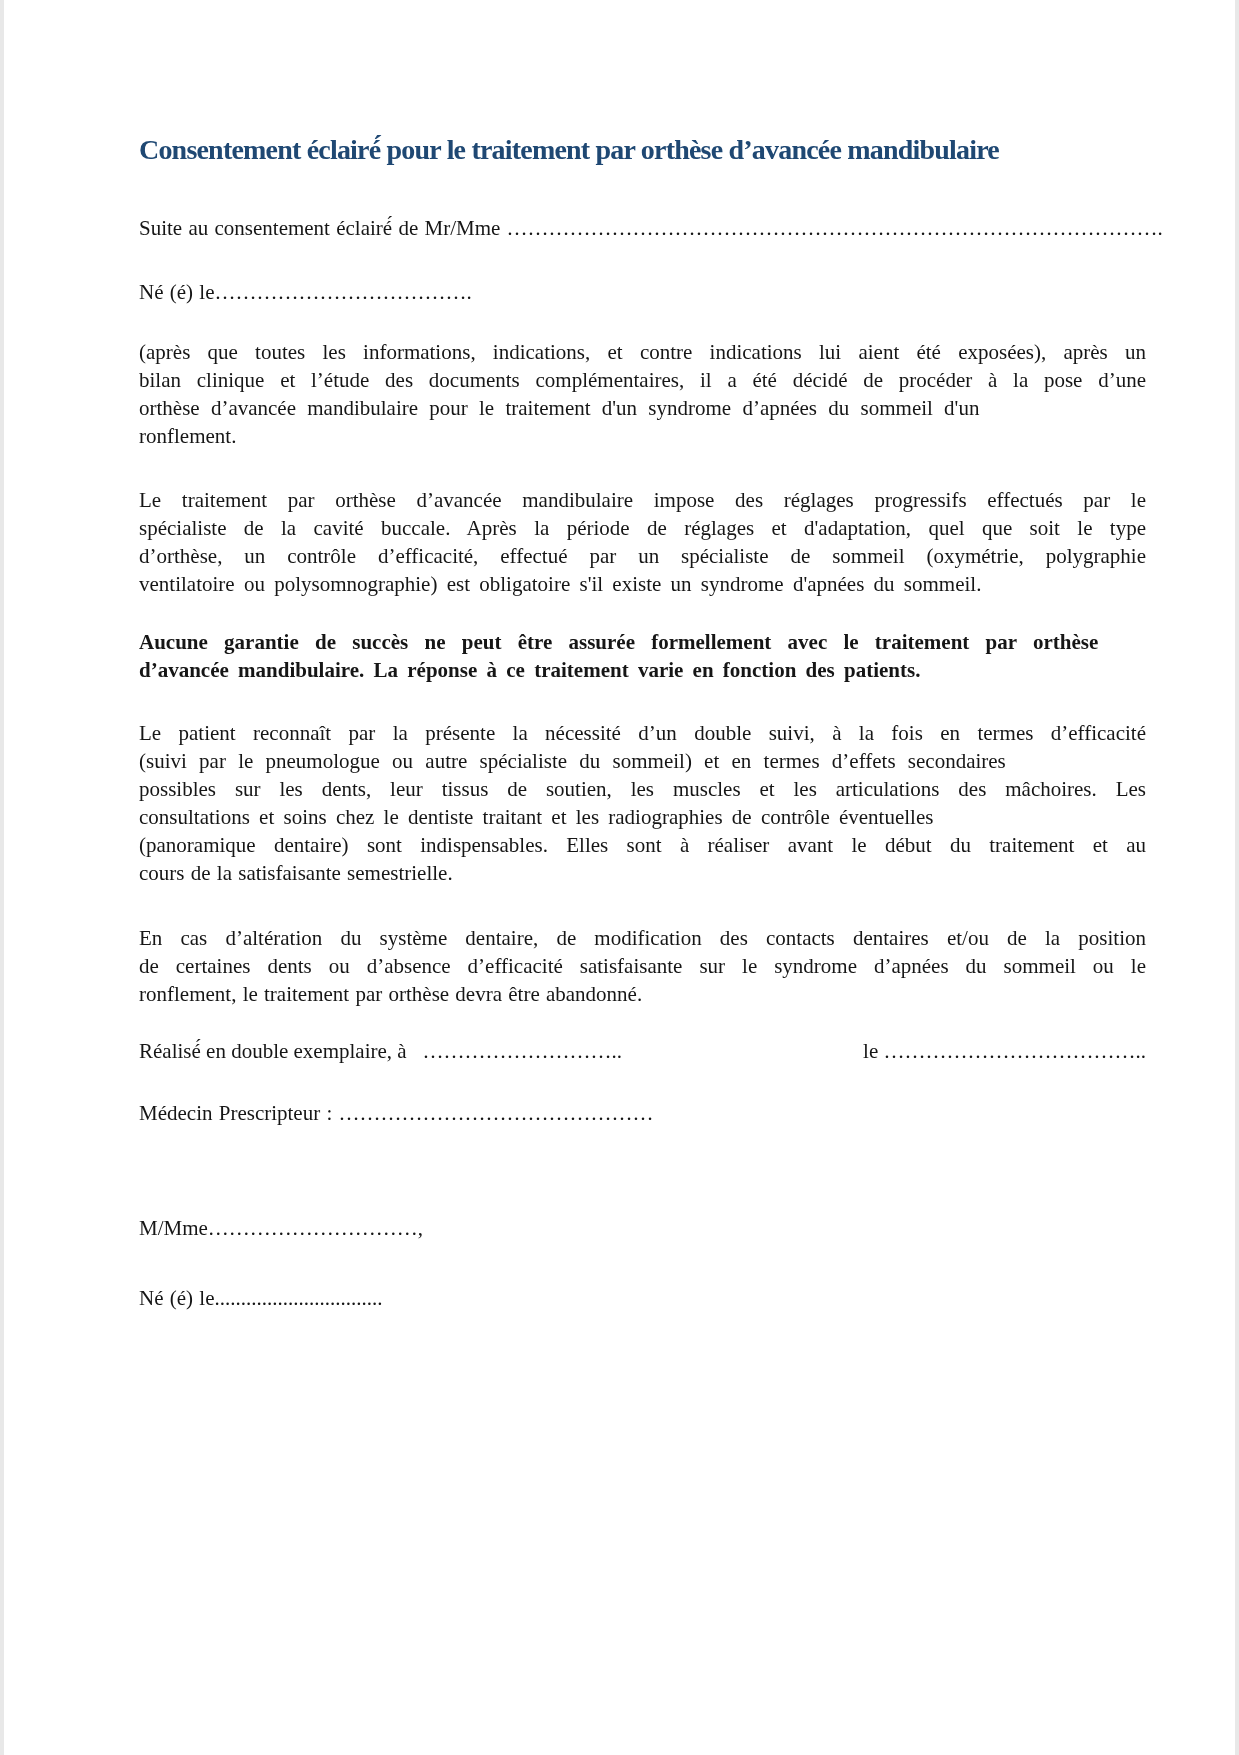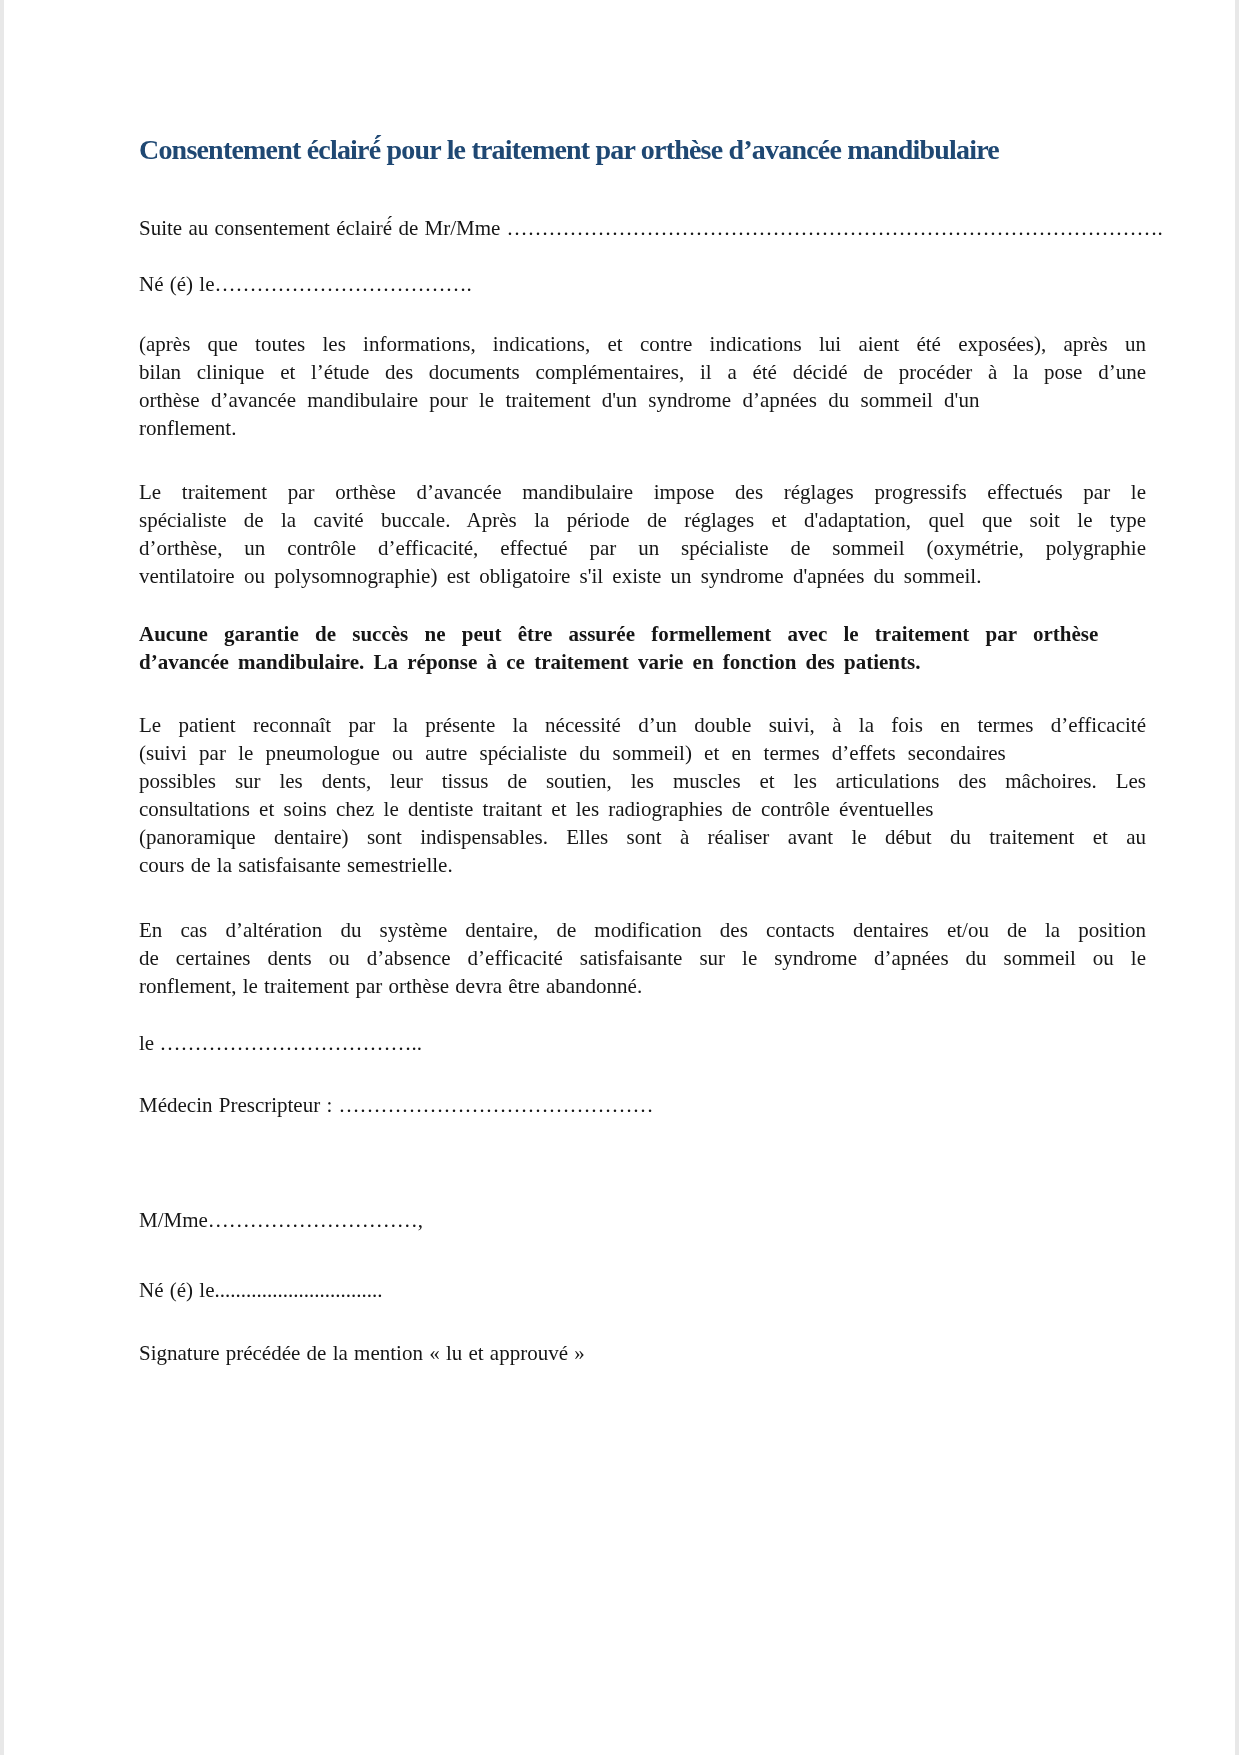--- a/index.html
+++ b/index.html
@@ -45,21 +45,21 @@
     white-space:nowrap;
   }
 </style>
 </head>
 <body>
 
 <div class="page">
 
   <h1 class="title">Consentement éclairé́ pour le traitement par orthèse d’avancée mandibulaire</h1>
 
-  <div class="line" style="margin-bottom:28px;">Suite au consentement éclairé́ de Mr/Mme ………………………………………………………………………………….</div>
+  <div class="line" style="margin-bottom:36px;">Suite au consentement éclairé́ de Mr/Mme ………………………………………………………………………………….</div>
 
   <div class="line" style="margin-bottom:32px;">Né (é) le……………………………….</div>
 
   <div class="para" style="margin-bottom:36px;">
     <div class="line j">(après que toutes les informations, indications, et contre indications lui aient été exposées), après un</div>
     <div class="line j">bilan clinique et l’étude des documents complémentaires, il a été décidé de procéder à la pose d’une</div>
     <div class="line ws6">orthèse d’avancée mandibulaire pour le traitement d'un syndrome d’apnées du sommeil d'un</div>
     <div class="line">ronflement.</div>
   </div>
 
@@ -84,24 +84,24 @@
     <div class="line">cours de la satisfaisante semestrielle.</div>
   </div>
 
   <div class="para" style="margin-bottom:29px;">
     <div class="line j">En cas d’altération du système dentaire, de modification des contacts dentaires et/ou de la position</div>
     <div class="line j">de certaines dents ou d’absence d’efficacité satisfaisante sur le syndrome d’apnées du sommeil ou le</div>
     <div class="line">ronflement, le traitement par orthèse devra être abandonné.</div>
   </div>
 
   <div class="realise-row" style="margin-bottom:34px;">
+    <span>Réalisé́ en double exemplaire, à &nbsp;&nbsp;………………………..</span>
     <span>le ………………………………..</span>
   </div>
 
   <div class="line" style="margin-bottom:87px;">Médecin Prescripteur : ………………………………………</div>
 
   <div class="line" style="margin-bottom:42px;">M/Mme…………………………,</div>
 
   <div class="line" style="margin-bottom:35px;">Né (é) le................................</div>
 
-  <div class="line">Signature précédée de la mention « lu et approuvé »</div>
 
 </div>
 
 </body></html>

